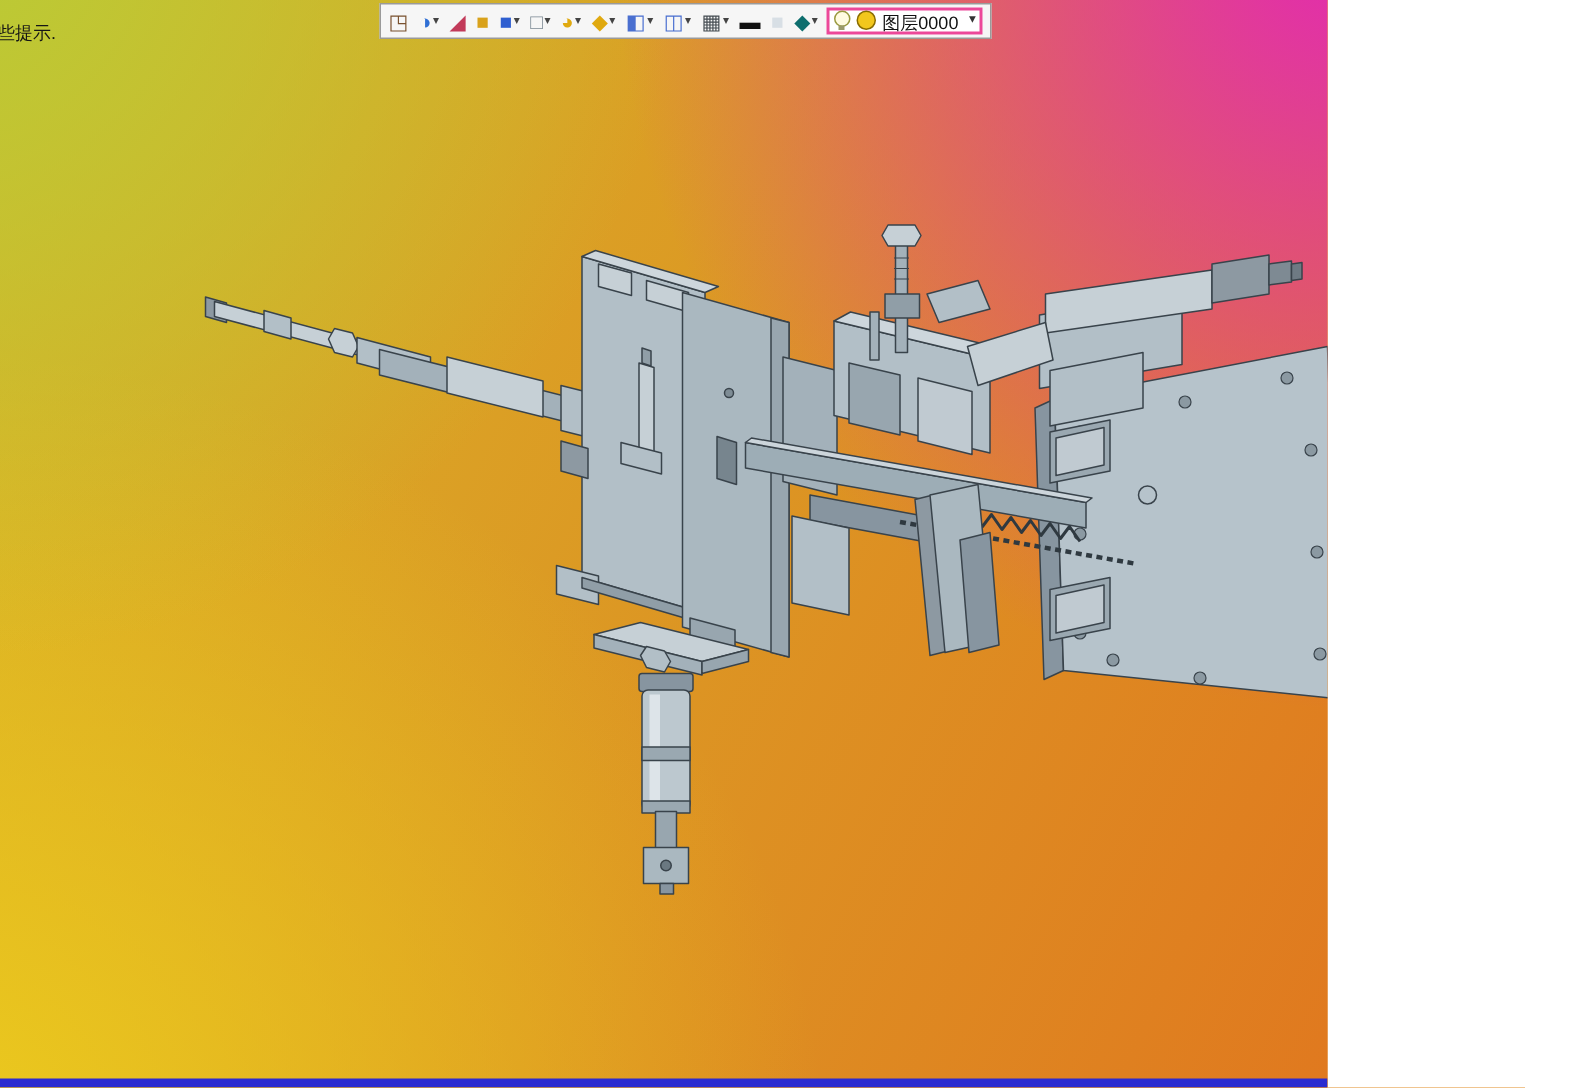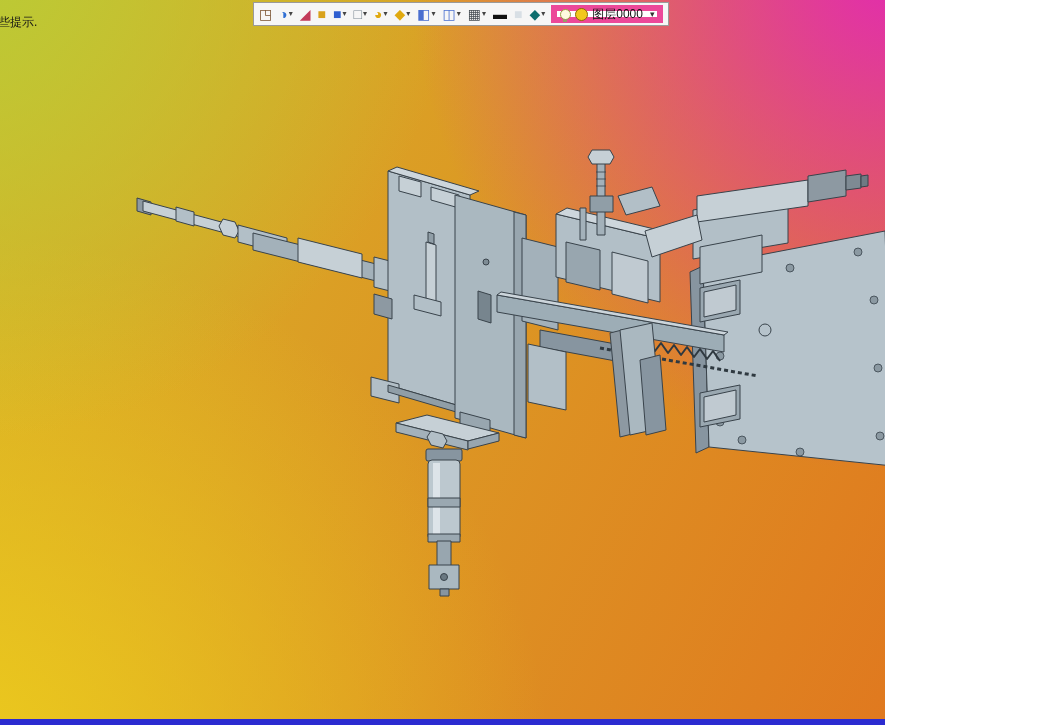--- a/index.html
+++ b/index.html
@@ -23,22 +23,22 @@
     position:absolute;left:253px;top:2px;height:24px;
     display:flex;align-items:center;gap:6px;
     background:var(--tb-bg);border:1px solid #9a9a9a;padding:0 5px;
     box-sizing:border-box;
   }
   .tb-icons{display:flex;align-items:center;gap:7px;}
   .tb-icon{display:flex;align-items:center;gap:1px;cursor:default;line-height:1;}
   .tb-icon .glyph{font-size:14px;}
   .tb-icon .dd{font-size:8px;color:#444;}
   .layer-combo{
-    display:flex;align-items:center;gap:4px;
-    background:#fff;border:6px solid #ec4899;height:18px;
+    display:flex;align-items:flex-start;gap:4px;
+    background:#fff;border:2px solid #ec4899;height:18px;
     padding:0 3px;min-width:102px;box-sizing:border-box;
   }
   .bulb{
     position:relative;width:9px;height:9px;border-radius:50%;
     border:1px solid #9a9a40;background:#fffbe0;flex:0 0 auto;
   }
   .bulb::after{
     content:"";position:absolute;left:2px;bottom:-3px;width:4px;height:3px;background:#9a9a6a;
   }
   .layer-color{

